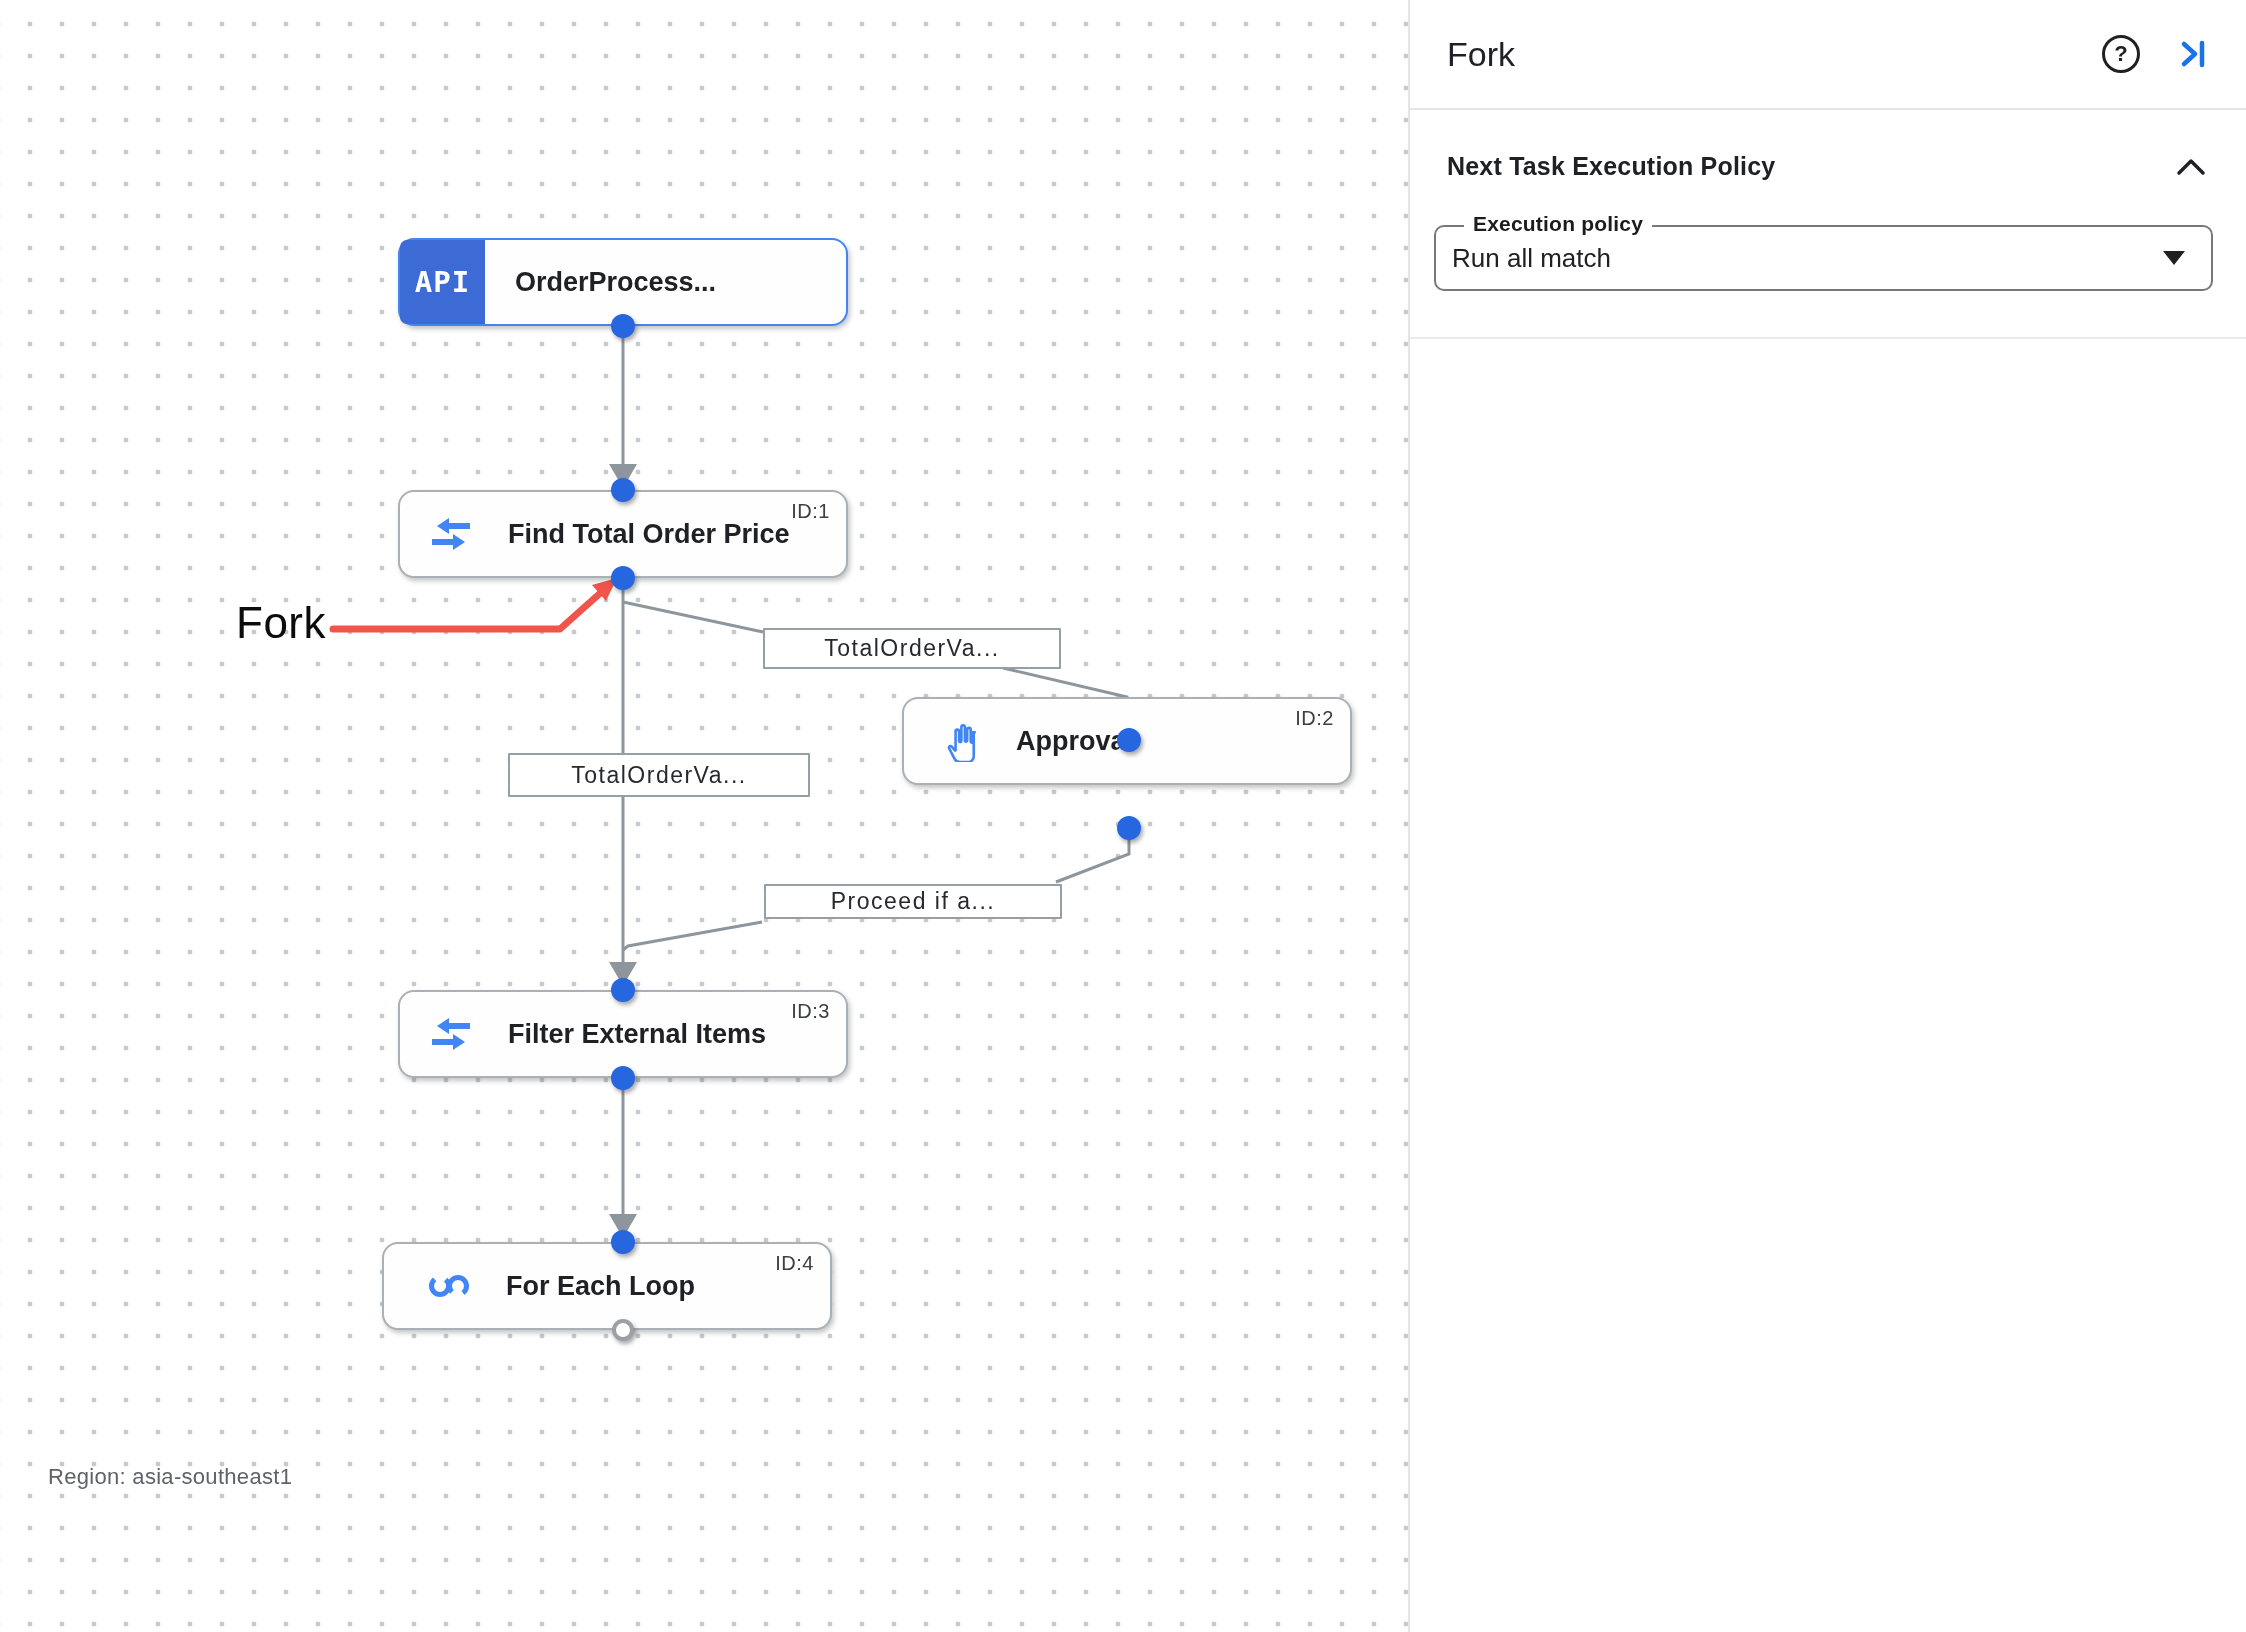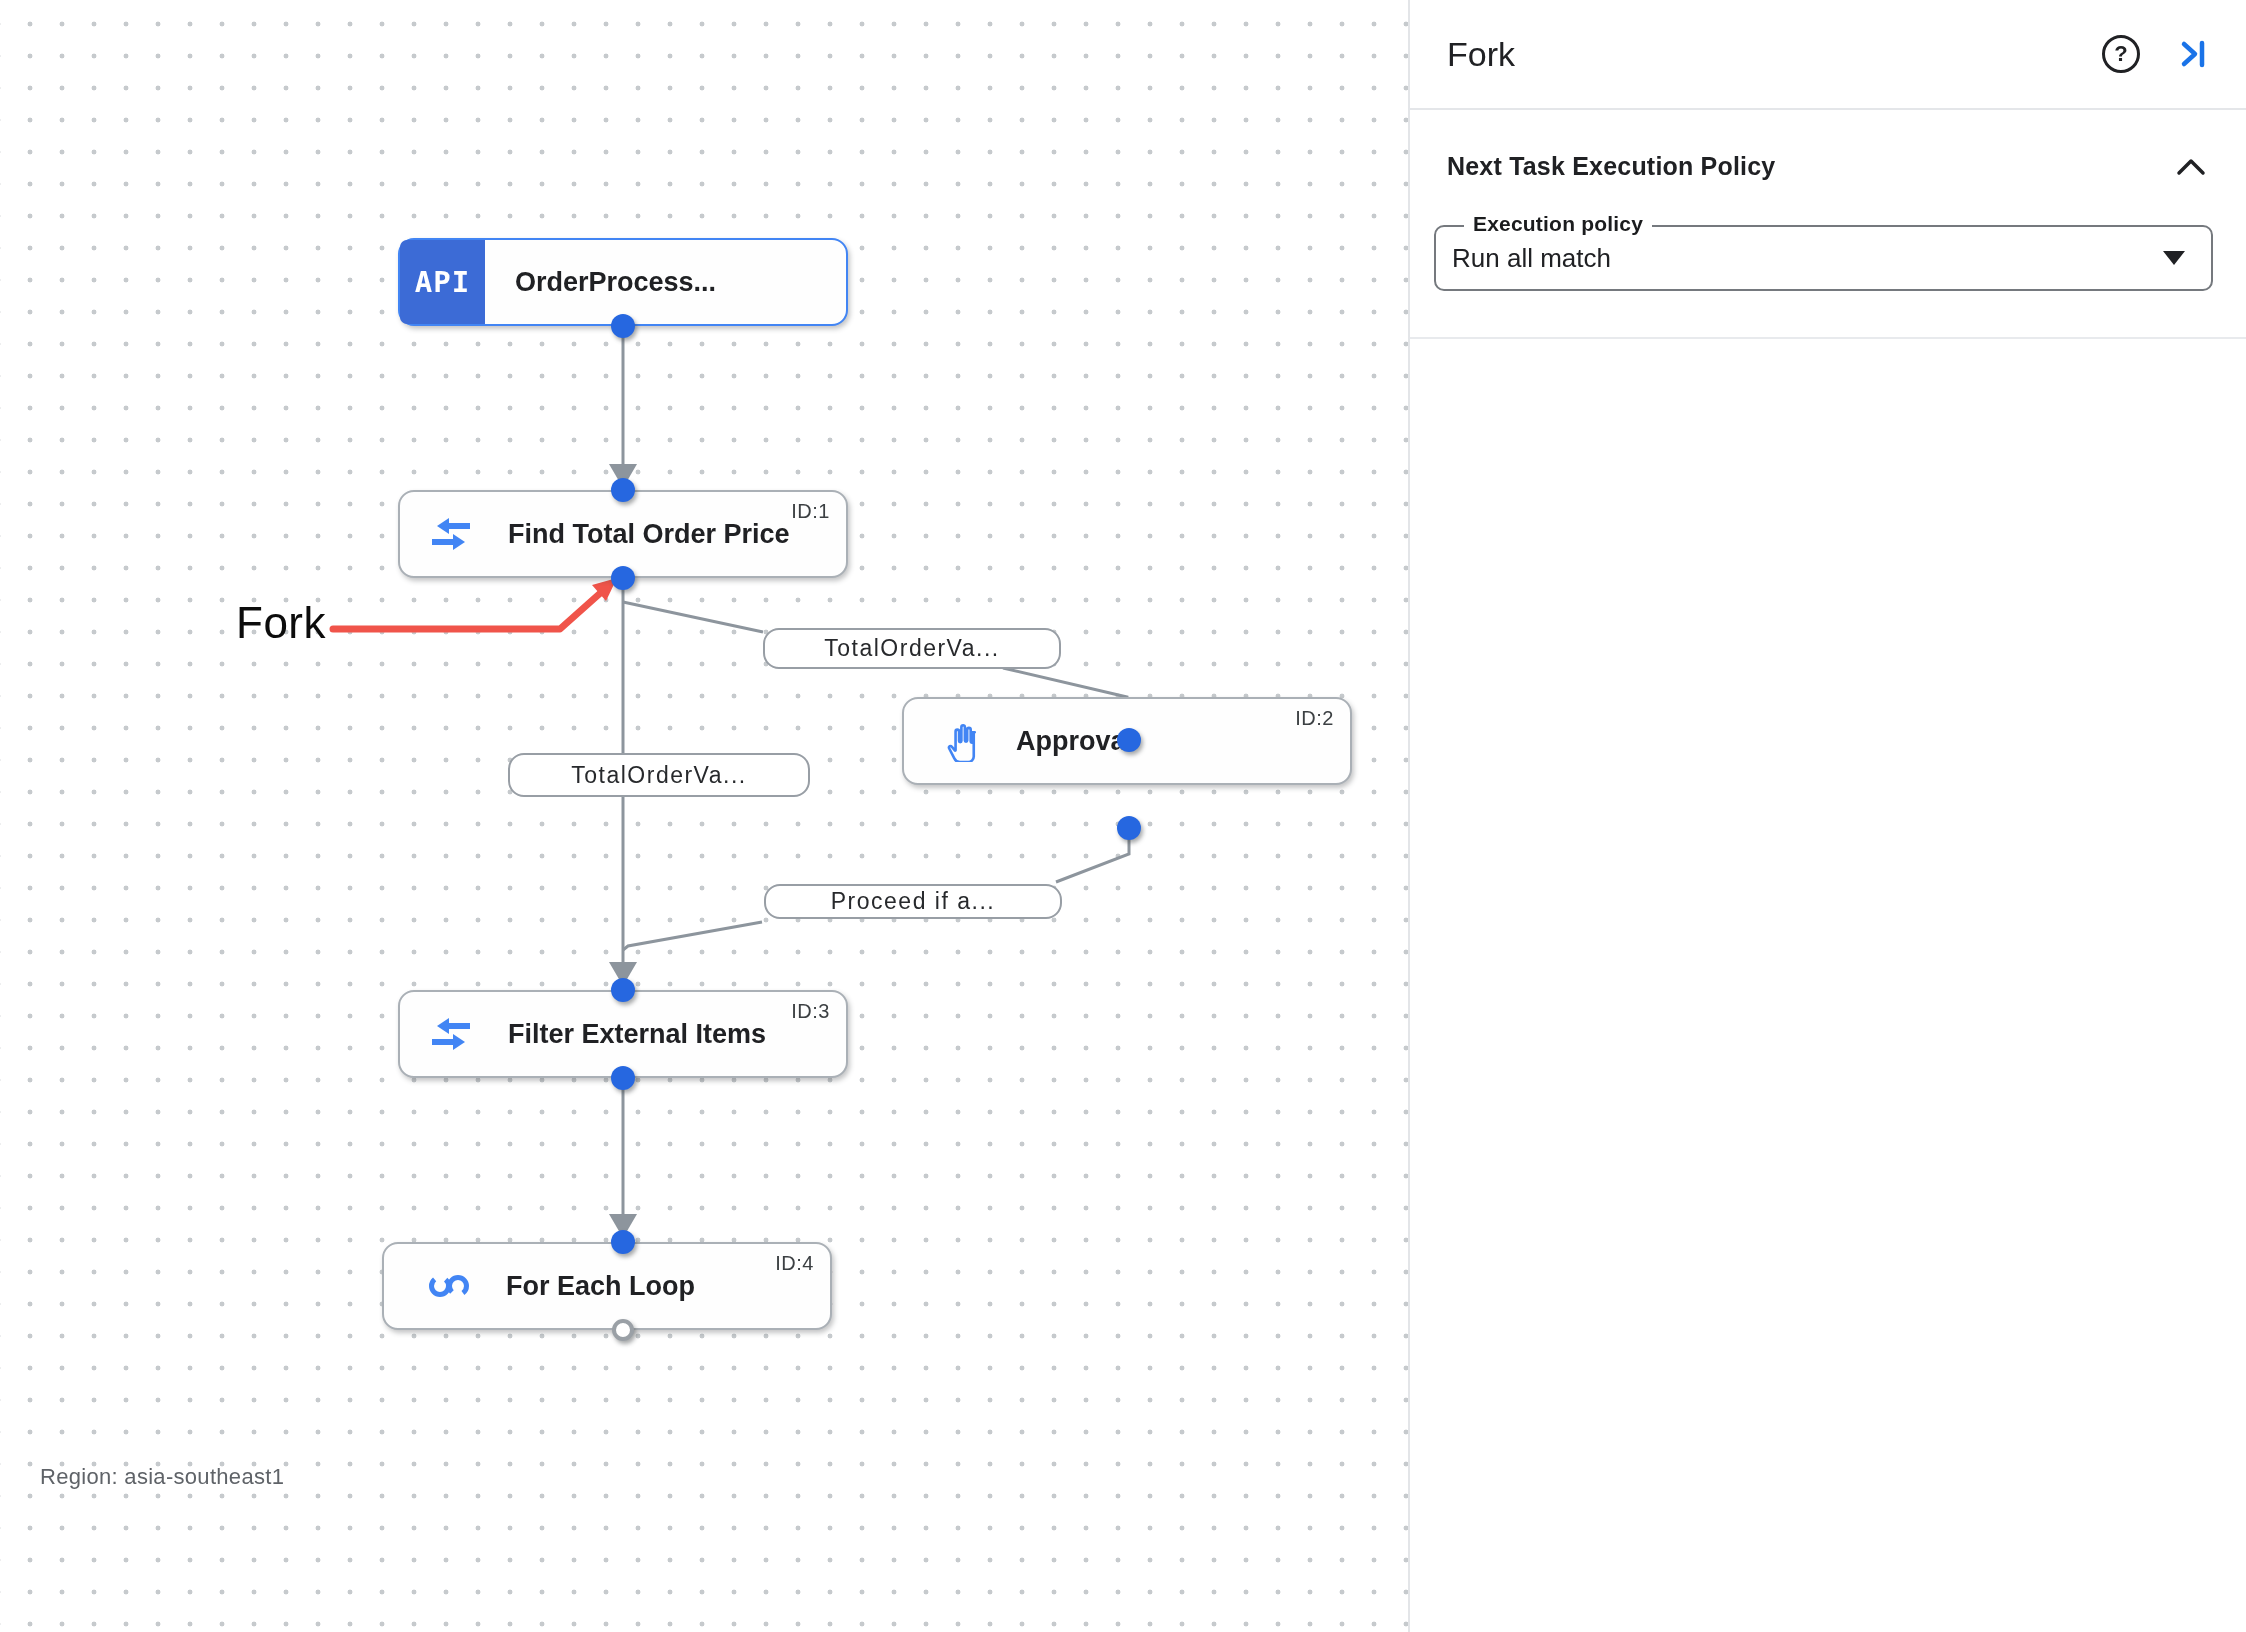--- a/index.html
+++ b/index.html
@@ -31,29 +31,29 @@
     display:flex;align-items:center;justify-content:center;flex:none;
     color:#fff;font-family:"DejaVu Sans Mono",monospace;font-weight:bold;
     font-size:29px;letter-spacing:1px;
   }
   .port{
     position:absolute;width:24px;height:24px;border-radius:50%;
     background:#2667e0;box-shadow:2px 3px 4px rgba(60,64,67,.45);
   }
   .port.open{width:22px;height:22px;background:#fff;border:4px solid #9aa0a6;box-sizing:border-box;}
   .elabel{
-    position:absolute;background:#fff;border:2px solid #989ea5;border-radius:16px;
+    position:absolute;background:#fff;border:2px solid #989ea5;border-radius:1px;
     box-sizing:border-box;display:flex;align-items:center;justify-content:center;
     font-size:23px;letter-spacing:1.5px;color:#27292c;white-space:nowrap;
   }
   .fork-note{
     position:absolute;left:236px;top:598px;font-size:44px;color:#0c0c0c;letter-spacing:.5px;
   }
   .region{
-    position:absolute;left:40px;top:1464px;font-size:22px;color:#5f6368;letter-spacing:.3px;
+    position:absolute;left:48px;top:1464px;font-size:22px;color:#5f6368;letter-spacing:.3px;
   }
   
   .panel{
     position:absolute;left:1408px;top:0;width:838px;height:1632px;background:#fff;
     border-left:2px solid #e3e5e8;box-sizing:border-box;
   }
   .panel-header{
     height:110px;border-bottom:2px solid #e4e6e9;display:flex;align-items:center;
     padding:0 38px 0 37px;box-sizing:border-box;
   }

